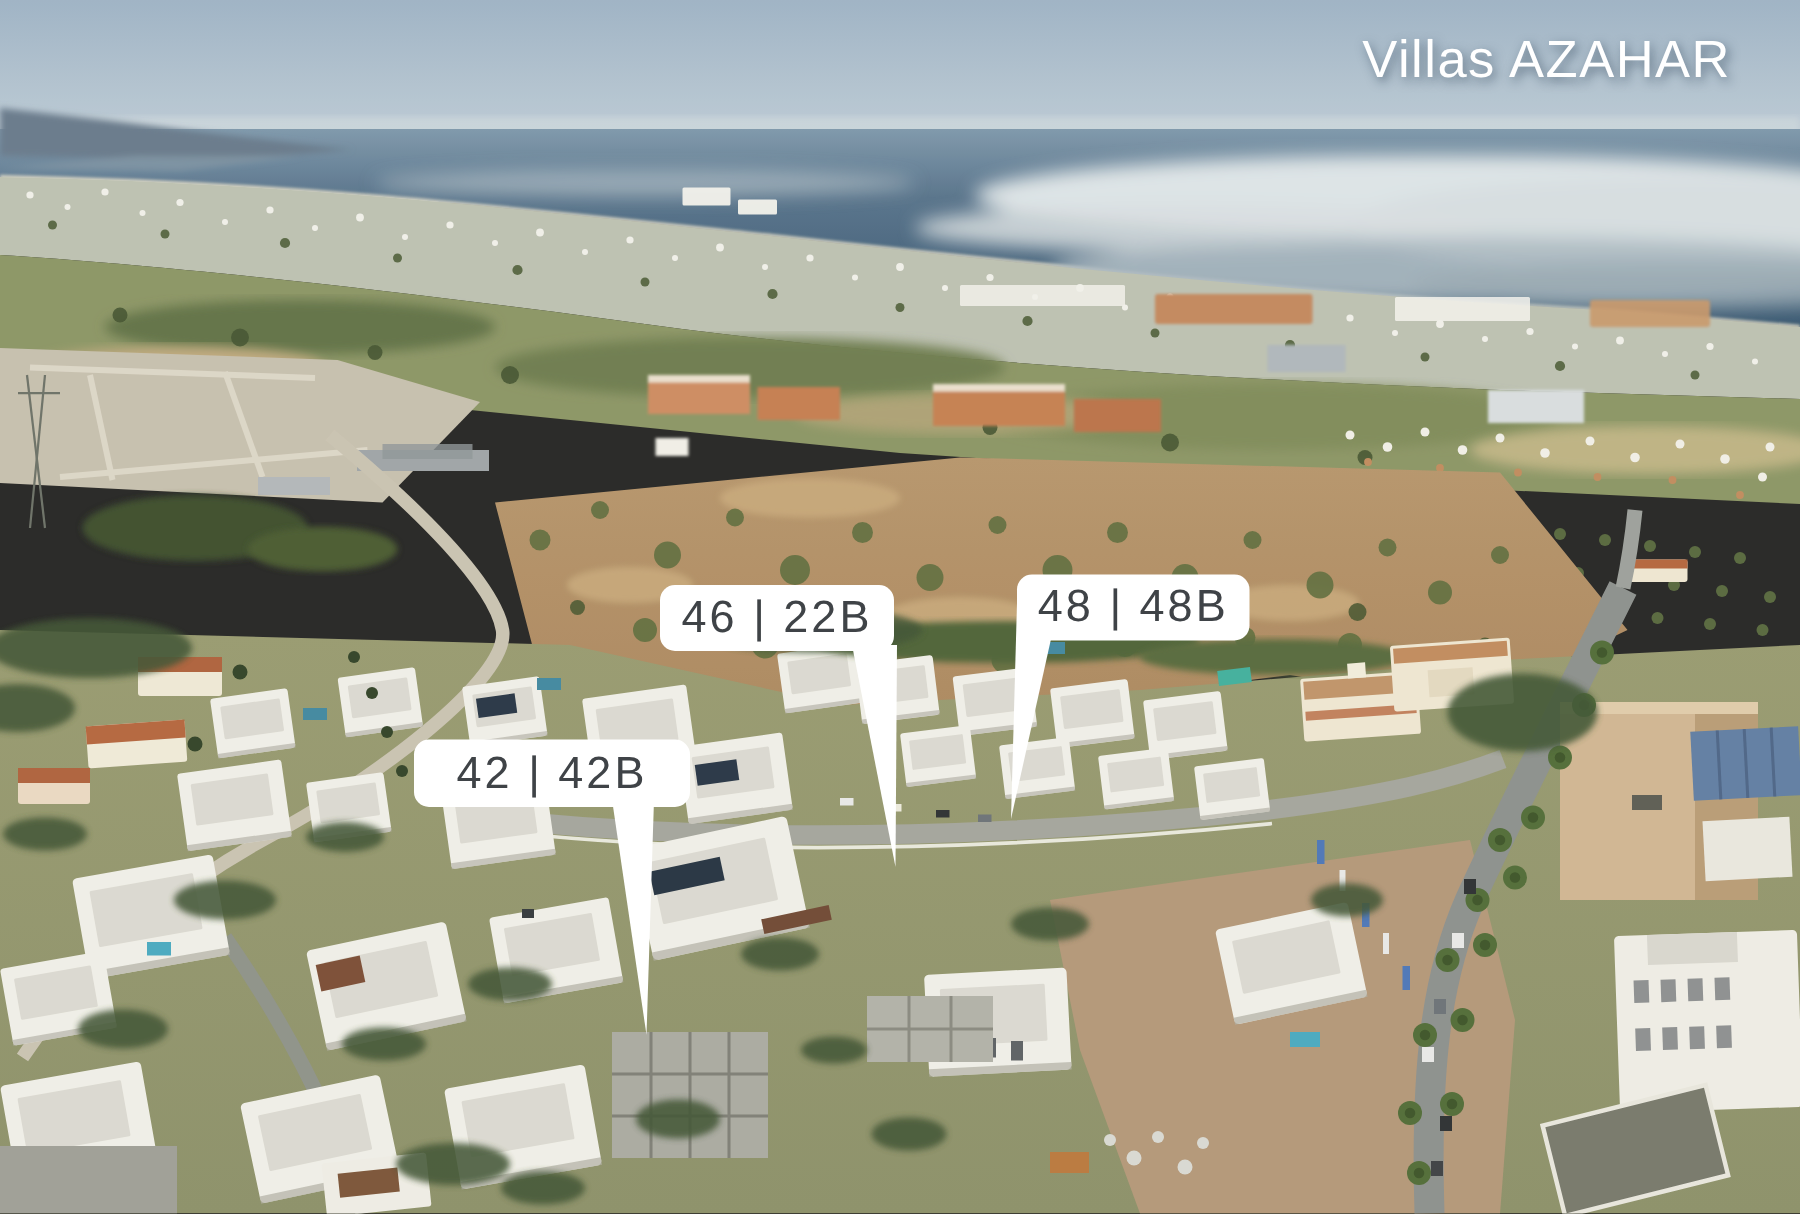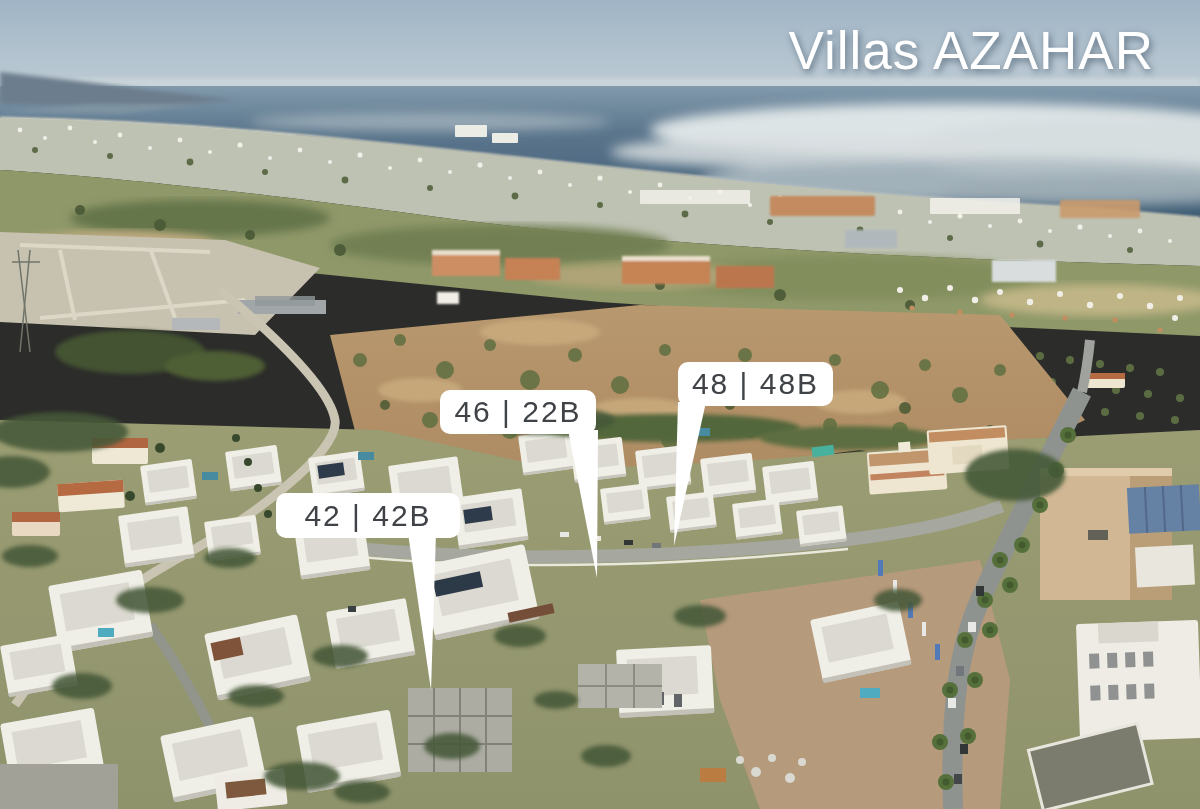--- a/index.html
+++ b/index.html
@@ -4,33 +4,33 @@
 <style>
   html,body{margin:0;padding:0;background:#222;}
   .stage{
     position:relative;width:1200px;height:809px;overflow:hidden;
     font-family:"Liberation Sans", sans-serif;
   }
   .stage svg.scene{position:absolute;left:0;top:0;z-index:0;}
   svg.tails{position:absolute;left:0;top:0;z-index:2;pointer-events:none;}
   .title{
     position:absolute;top:20px;right:46px;z-index:3;
-    color:var(--title_color,#fff);font-size:53px;letter-spacing:1px;
+    color:var(--title_color,#fff);font-size:35px;letter-spacing:1px;
     text-shadow:2px 3px 7px rgba(25,45,65,.55);
     white-space:nowrap;
   }
   .plot-label{
     position:absolute;z-index:3;
     background:var(--label_bg,#fff);color:var(--label_text,#3f4347);
     border-radius:10px;display:flex;align-items:center;justify-content:center;
     font-size:30px;letter-spacing:2px;white-space:nowrap;
   }
   #label-42{left:276px;top:493px;width:184px;height:45px;}
   #label-46{left:440px;top:390px;width:156px;height:44px;}
-  #label-48{left:678px;top:362px;width:155px;height:44px;}
+  #label-48{left:678px;top:383px;width:155px;height:44px;}
 </style>
 </head>
 <body>
 
 <div class="stage">
 
   <svg class="scene" width="1200" height="809" viewBox="0 0 1200 809">
     <defs>
       <linearGradient id="skyG" x1="0" y1="0" x2="0" y2="1">
         <stop offset="0" style="stop-color:var(--sky_top,#9db2c6)"></stop>

